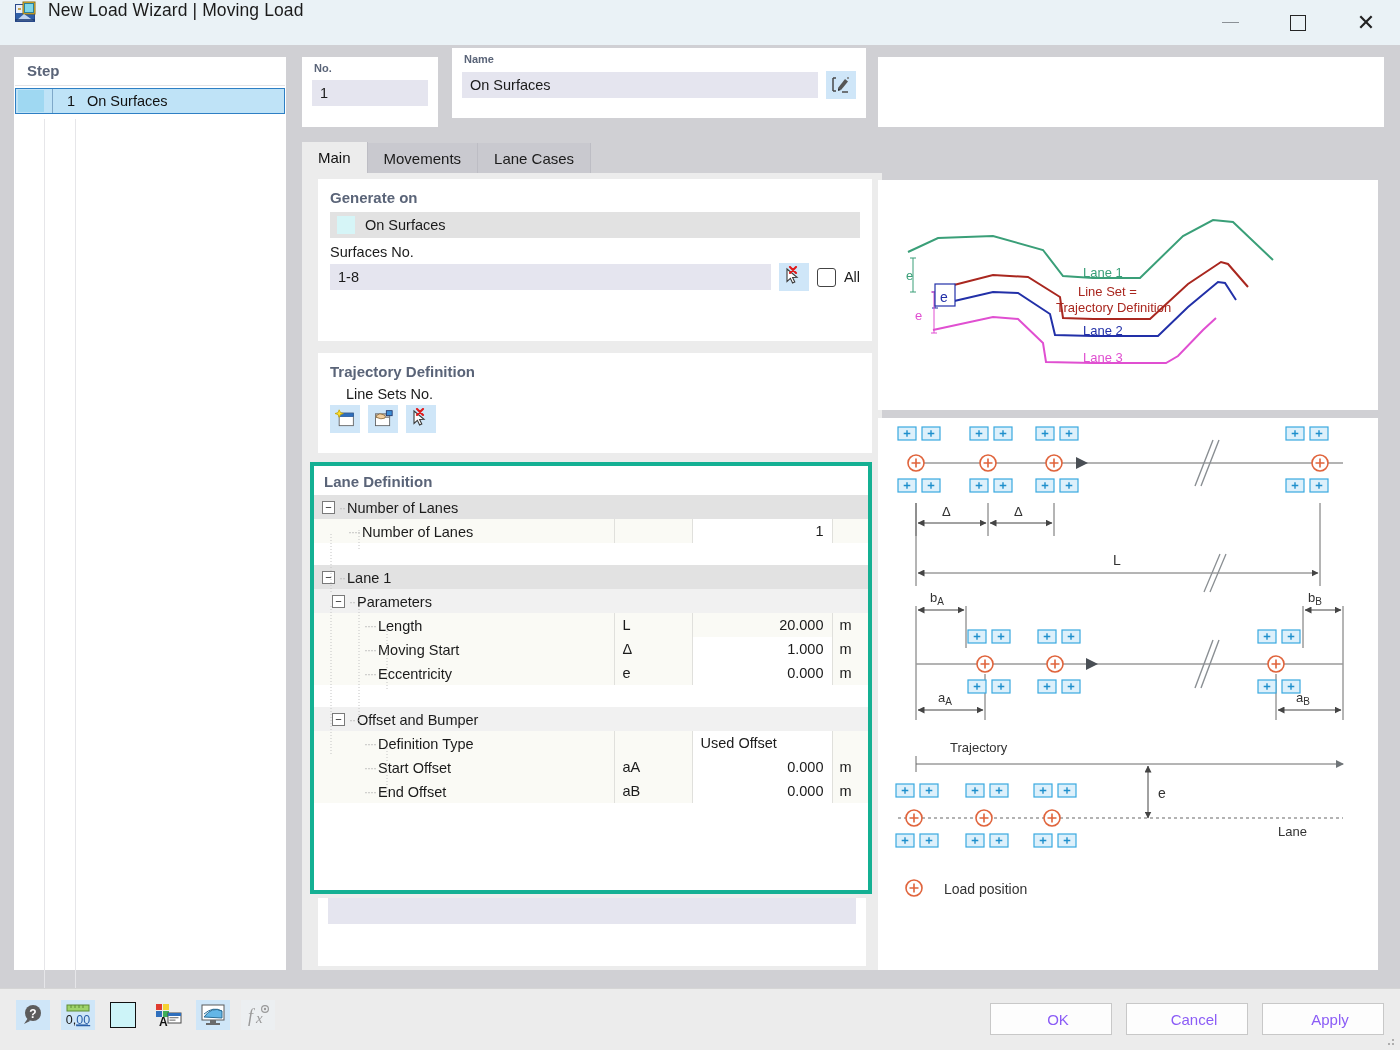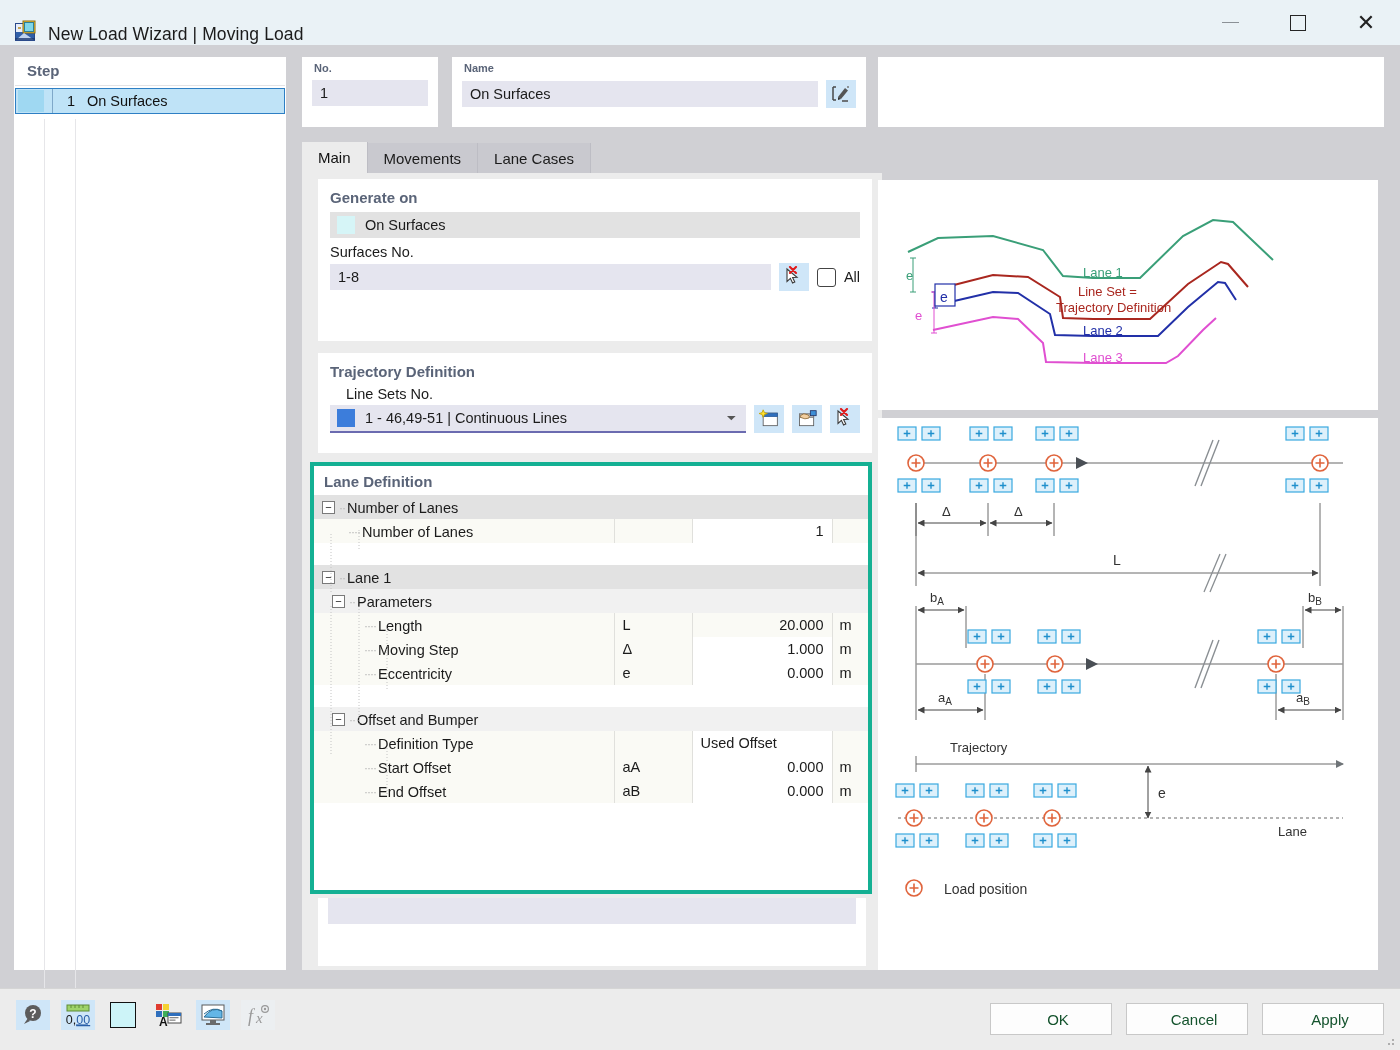--- a/index.html
+++ b/index.html
@@ -14,21 +14,21 @@
     position: relative;
     width: 1400px; height: 1050px;
     background: #d0d0d4;
   }
 
   
   .titlebar {
     position: absolute; left: 0; top: 0;
     width: 1400px; height: 45px;
     background: #eaf2f6;
-    display: flex; align-items: flex-end;
+    display: flex; align-items: flex-start;
   }
   .titlebar-icon {
     width: 26px; height: 26px;
     margin-left: 12px; margin-right: 10px;
     position: relative; flex: none;
   }
   .title-text {
     font-size: 17.5px; color: #1b1b1b;
     letter-spacing: .1px;
   }
@@ -85,21 +85,21 @@
   .tbtn.hl { background: #cfe6f8; }
   .tbtn.dis { background: #eceff1; }
 
   
   .no-box {
     position: absolute; left: 302px; top: 57px;
     width: 136px; height: 70px;
     background: #fff;
   }
   .name-box {
-    position: absolute; left: 452px; top: 57px;
+    position: absolute; left: 452px; top: 48px;
     width: 414px; height: 70px;
     background: #fff;
   }
   .right-blank-box {
     position: absolute; left: 878px; top: 57px;
     width: 506px; height: 70px;
     background: #fff;
   }
   .fld-label {
     font-size: 11px; font-weight: bold; color: #5a6478;
@@ -244,21 +244,21 @@
     position: absolute; left: 16px; top: 11px;
     display: flex; align-items: center; gap: 11px;
   }
   .footer-btns {
     position: absolute; right: 16px; top: 14px;
     display: flex; gap: 14px;
   }
   .pbtn {
     width: 122px; height: 32px;
     background: #fdfdfd; border: 1px solid #c8c8c8;
-    font-size: 15px; color: #14532d;
+    font-size: 15px; color: #8b5cf6;
     font-family: "Liberation Sans", sans-serif;
     display: flex; align-items: center; justify-content: center; padding-left: 14px;
   }
   .grip {
     position: absolute; right: 4px; bottom: 3px;
     width: 12px; height: 12px;
   }
 </style>
 </head>
 <body>
@@ -397,25 +397,20 @@
         </div>
         <div class="chk"></div>
         <span style="font-size:14.5px;color:#1b1b1b;">All</span>
       </div>
     </div>
 
     <div class="grp" style="height:100px; margin-top:12px;">
       <div class="grp-title">Trajectory Definition</div>
       <div class="sublabel" style="padding-top:0;padding-left:28px;">Line Sets No.</div>
       <div class="row-inline" style="padding-bottom:10px;">
-        <div class="combo">
-          <span class="combo-swatch"></span>
-          <span>1 - 46,49-51 | Continuous Lines</span>
-          <span class="combo-caret">⏷</span>
-        </div>
         <div class="icon-btn-blue">
           <svg width="22" height="20" viewBox="0 0 26 24">
             <rect x="6" y="5" width="17" height="15" fill="#fff" stroke="#5a5a5a"></rect>
             <rect x="6" y="5" width="17" height="4" fill="#2f6fbd" stroke="#2a5e9e"></rect>
             <path d="M6 1 L7.6 4.4 L11 5.4 L7.6 6.6 L6 10 L4.6 6.6 L1 5.4 L4.6 4.4 Z" fill="#ffe02e" stroke="#c8a400"></path>
           </svg>
         </div>
         <div class="icon-btn-blue">
           <svg width="22" height="20" viewBox="0 0 26 24">
             <rect x="4" y="6" width="17" height="14" fill="#fff" stroke="#5a5a5a"></rect>
@@ -504,21 +499,21 @@
         </td>
         <td class="c-sym cellborder-l">L</td>
         <td class="c-val cellborder-l val-grey">20.000</td>
         <td class="c-unit cellborder-l">m</td>
       </tr>
 
       <tr class="data">
         <td class="c-label" style="padding-left:50px !important;">
           <span class="ind">
                 <span class="dash">····</span>
-          <span>Moving Step</span>
+          <span>Moving Start</span>
               </span>
         </td>
         <td class="c-sym cellborder-l">Δ</td>
         <td class="c-val cellborder-l white">1.000</td>
         <td class="c-unit cellborder-l">m</td>
       </tr>
 
       <tr class="data">
         <td class="c-label" style="padding-left:50px !important;">
           <span class="ind">

